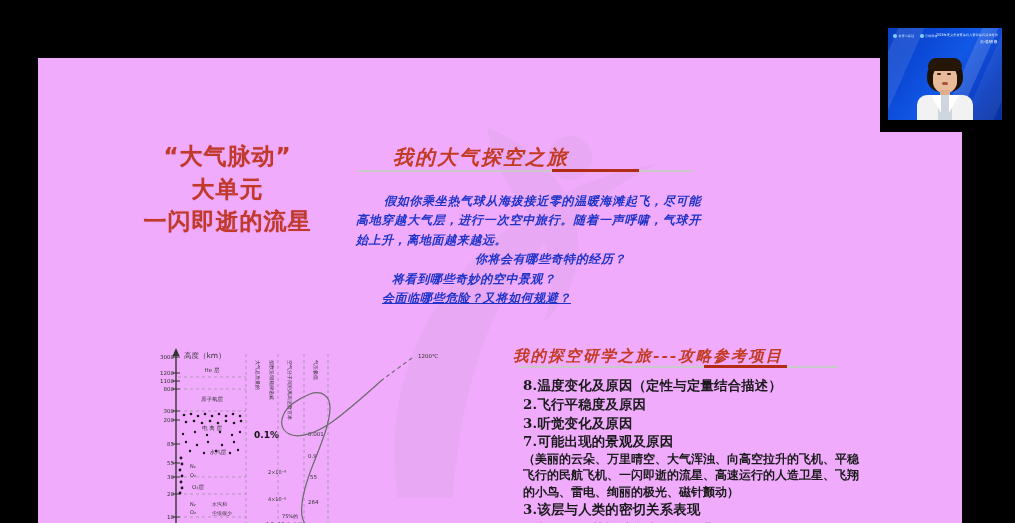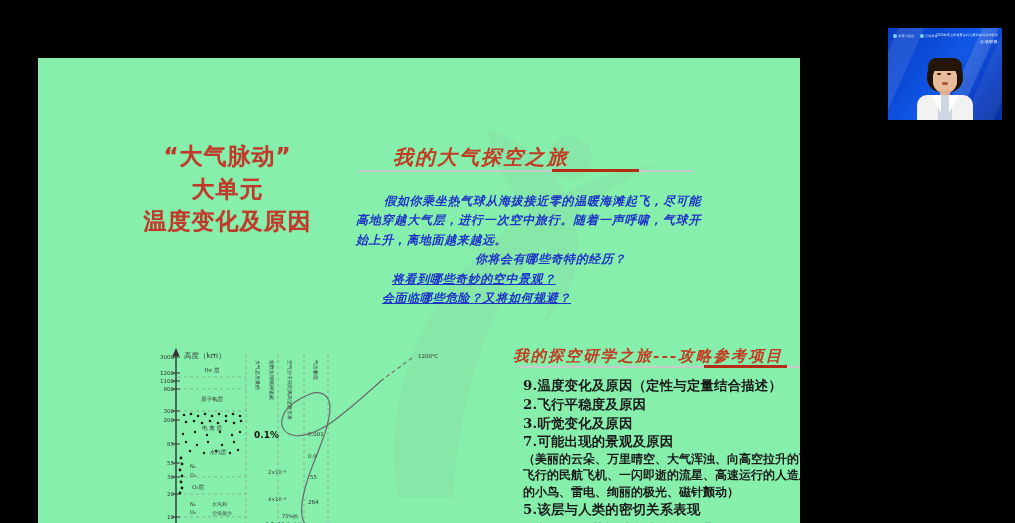--- a/index.html
+++ b/index.html
@@ -1,20 +1,20 @@
 <!DOCTYPE html>
 <html><head>
 <meta charset="utf-8">
 <style>
   html,body{margin:0;padding:0;background:#000;}
   body{width:1015px;height:523px;overflow:hidden;font-family:"Liberation Sans","DejaVu Sans",sans-serif;}
   #stage{position:relative;width:1015px;height:523px;background:#000;}
 
   
-  #slide{position:absolute;left:38px;top:58px;width:762px;height:465px;background:#86efac;overflow:hidden;}
+  #slide{position:absolute;left:38px;top:58px;width:924px;height:465px;background:#f0abfc;overflow:hidden;}
   #watermark{position:absolute;left:300px;top:60px;width:330px;height:400px;opacity:.07;pointer-events:none;}
 
   
   #left-title{position:absolute;left:82px;top:82px;width:215px;text-align:center;color:#c0392b;
     font-family:"DejaVu Sans",sans-serif;font-weight:bold;line-height:1.42;font-size:23px;letter-spacing:1px;
     text-shadow:0 0 1px rgba(192,57,43,.45);}
   #left-title div{white-space:nowrap;}
 
   
   .sec-head{position:absolute;font-family:"DejaVu Serif",serif;font-weight:bold;color:#c23b22;
@@ -29,21 +29,21 @@
   #head2{left:475px;top:288px;font-size:15.5px;}
   #rule2{left:480px;top:307px;width:320px;}
 
   
   #story{position:absolute;left:318px;top:134px;width:345px;color:#1f33c9;
     font-family:"DejaVu Serif",serif;font-style:italic;font-weight:bold;
     font-size:12px;line-height:1.62;letter-spacing:.6px;text-align:justify;}
   #story .indent{text-indent:28px;display:block;}
   #story .q{display:block;text-align:center;}
   #story .q1{text-indent:14px;text-align:center;padding-left:30px;}
-  #story .q2{text-indent:14px;text-align:left;padding-left:22px;text-decoration:underline;}
+  #story .q2{text-indent:14px;text-align:left;padding-left:22px;}
   #story .q3{text-indent:14px;text-align:left;padding-left:12px;text-decoration:underline;}
 
   
   #items{position:absolute;left:485px;top:318px;width:345px;color:#1a1a1a;
     font-family:"DejaVu Serif",serif;font-weight:bold;font-size:13.4px;line-height:1.40;letter-spacing:.2px;}
   #items .it{display:block;white-space:nowrap;}
   #items .sub{font-size:12px;line-height:1.36;letter-spacing:0;white-space:normal;display:block;}
   #items .tip{color:#c0392b;}
   #items .tipline{display:block;margin-top:1px;}
   #items .tipline .blk{color:#1a1a1a;}
@@ -90,21 +90,21 @@
 
     <svg id="watermark" viewBox="0 0 330 400">
       <path d="M60 380 C40 260 100 150 200 90 C250 60 290 50 320 46 C270 70 210 110 175 165 C140 220 120 300 115 380 Z" fill="#8a8a8a"></path>
       <path d="M150 10 C200 30 235 70 240 120 C243 155 228 185 205 205 C220 170 215 130 190 95 C170 66 150 40 150 10 Z" fill="#8a8a8a"></path>
       <circle cx="232" cy="40" r="22" fill="#8a8a8a"></circle>
     </svg>
 
     <div id="left-title">
       <div>“大气脉动”</div>
       <div>大单元</div>
-      <div>温度变化及原因</div>
+      <div>一闪即逝的流星</div>
     </div>
 
     <div class="sec-head" id="head1">我的大气探空之旅</div>
     <div class="rule" id="rule1">
       <span class="seg-l"></span>
       <span class="seg-m"></span>
       <span class="seg-r"></span>
     </div>
 
     <div id="story">
@@ -115,26 +115,26 @@
     </div>
 
     <div class="sec-head" id="head2">我的探空研学之旅---攻略参考项目</div>
     <div class="rule" id="rule2">
       <span class="seg-l"></span>
       <span class="seg-m"></span>
       <span class="seg-r"></span>
     </div>
 
     <div id="items">
-      <span class="it">9.温度变化及原因（定性与定量结合描述）</span>
+      <span class="it">8.温度变化及原因（定性与定量结合描述）</span>
       <span class="it">2.飞行平稳度及原因</span>
       <span class="it">3.听觉变化及原因</span>
       <span class="it">7.可能出现的景观及原因</span>
       <span class="sub">（美丽的云朵、万里晴空、大气浑浊、向高空拉升的飞机、平稳飞行的民航飞机、一闪即逝的流星、高速运行的人造卫星、飞翔的小鸟、雷电、绚丽的极光、磁针颤动）</span>
-      <span class="it">5.该层与人类的密切关系表现</span>
+      <span class="it">3.该层与人类的密切关系表现</span>
       <span class="tipline"><span class="tip">温馨提示：</span><span class="blk">若能结合</span><span class="tip">生活经历</span><span class="blk">讲解</span></span>
 
     </div>
 
     <div id="chart">
       <svg width="330" height="212" viewBox="0 0 330 212">
 
         <line x1="26" y1="8" x2="26" y2="192" stroke="#333" stroke-width="1.4"></line>
         <polygon points="26,2 22.5,10 29.5,10" fill="#333"></polygon>
         <line x1="26" y1="192" x2="316" y2="192" stroke="#333" stroke-width="1.4"></line>

